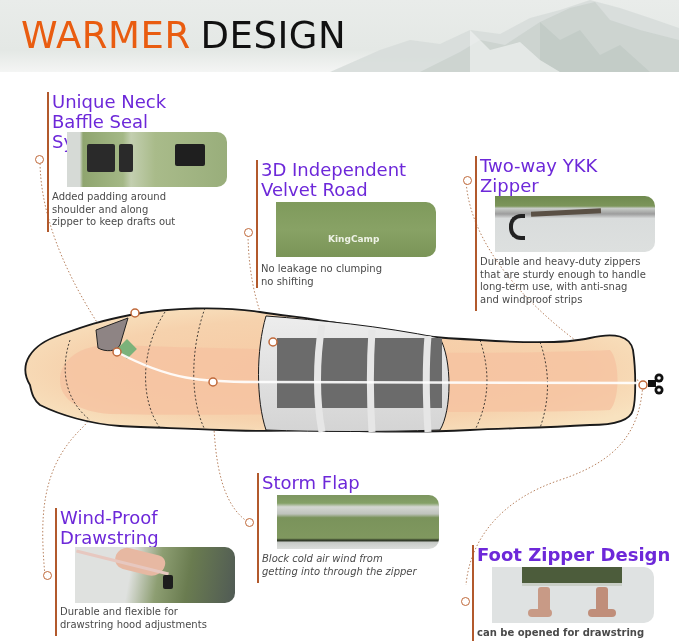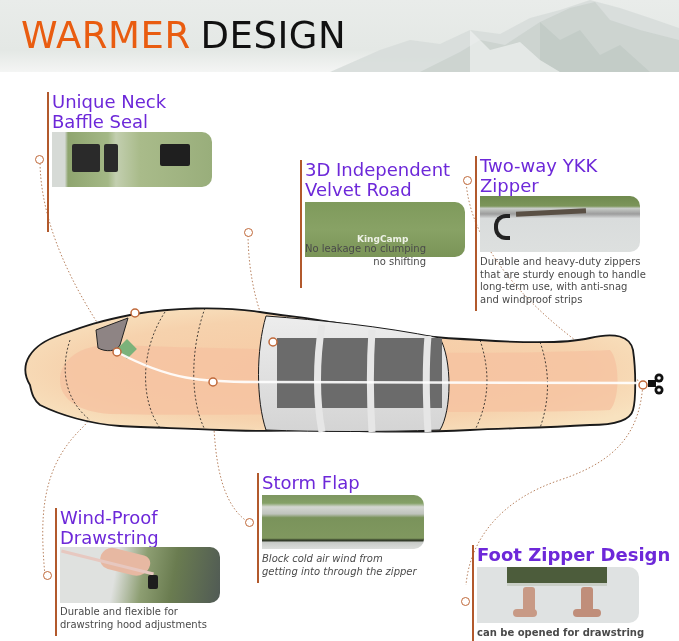--- a/index.html
+++ b/index.html
@@ -21,21 +21,21 @@
   .title .dark { color: #111111; margin-left: 10px; }
 
   .feature { position: absolute; }
   .feature .bar { position: absolute; left: 0; top: 0; width: 2px; background: #b2592c; }
   .feature .heading {
     position: absolute; left: 5px; top: 0;
     font-family: "DejaVu Sans", sans-serif; font-size: 18px; line-height: 20px;
     color: #6d28d9; white-space: pre-line;
   }
   .feature .photo {
-    position: absolute; left: 5px; border-radius: 0 10px 10px 0; overflow: hidden; text-align: center;
+    position: absolute; left: 20px; border-radius: 0 10px 10px 0; overflow: hidden; text-align: center;
   }
   .feature .desc {
     position: absolute; left: 5px;
     font-family: "DejaVu Sans", sans-serif; font-size: 10px; line-height: 12.6px;
     color: #4a4a4a; white-space: pre-line;
   }
   .dot {
     position: absolute; width: 9px; height: 9px; border-radius: 50%;
     border: 1.5px solid #c0693a; background: #fff;
   }
@@ -122,31 +122,34 @@
 
 <div class="feature" style="left:47px; top:92px; width:170px; height:140px;">
   <div class="bar" style="height:140px;"></div>
   <div class="heading">Unique Neck
 Baffle Seal System</div>
   <div class="photo" style="top:40px; width:160px; height:55px; background: linear-gradient(90deg,#d6dad6 0%,#d6dad6 8%,#8fa56f 10%,#a4b886 35%,#c3cfb0 40%,#a9bb8a 55%,#99ae7b 100%);">
     <div style="position:absolute;left:20px;top:12px;width:28px;height:28px;background:#2a2a2a;border-radius:2px;"></div>
     <div style="position:absolute;left:52px;top:12px;width:14px;height:28px;background:#2a2a2a;border-radius:2px;"></div>
     <div style="position:absolute;left:108px;top:12px;width:30px;height:22px;background:#1f1f1f;border-radius:2px;"></div>
   </div>
+  <div class="desc" style="top:99px;">Added padding around
+shoulder and along
+zipper to keep drafts out</div>
 </div>
 <div class="dot" style="left:35px; top:155px;"></div>
 
-<div class="feature" style="left:256px; top:160px; width:170px; height:128px;margin-left:44px;">
+<div class="feature" style="left:256px; top:160px; width:170px; height:128px;">
   <div class="bar" style="height:128px;"></div>
   <div class="heading">3D Independent
 Velvet Road</div>
   <div class="photo" style="top:42px; width:160px; height:55px; background: linear-gradient(180deg,#7f9a5c 0%,#88a265 50%,#7a9457 100%);">
     <div style="position:absolute;left:52px;top:32px;font-family:'DejaVu Sans',sans-serif;font-weight:bold;font-size:9px;color:#eef2e6;">KingCamp</div>
   </div>
-  <div class="desc" style="top:83px;text-align:right;">No leakage no clumping
+  <div class="desc" style="top:103px;">No leakage no clumping
 no shifting</div>
 </div>
 <div class="dot" style="left:244px; top:228px;"></div>
 
 <div class="feature" style="left:475px; top:108px; width:200px; height:155px;margin-top:48px;">
   <div class="bar" style="height:155px;"></div>
   <div class="heading">Two-way YKK
 Zipper</div>
   <div class="photo" style="top:40px; width:160px; height:56px; background: linear-gradient(180deg,#6f8a4e 0%,#7c955a 18%,#c8ccc8 22%,#9c9c9c 32%,#d9dcdc 40%,#dde0df 100%);">
     <div style="position:absolute;left:14px;top:18px;width:16px;height:26px;border:4px solid #222;border-right:none;border-radius:12px 0 0 12px;"></div>

